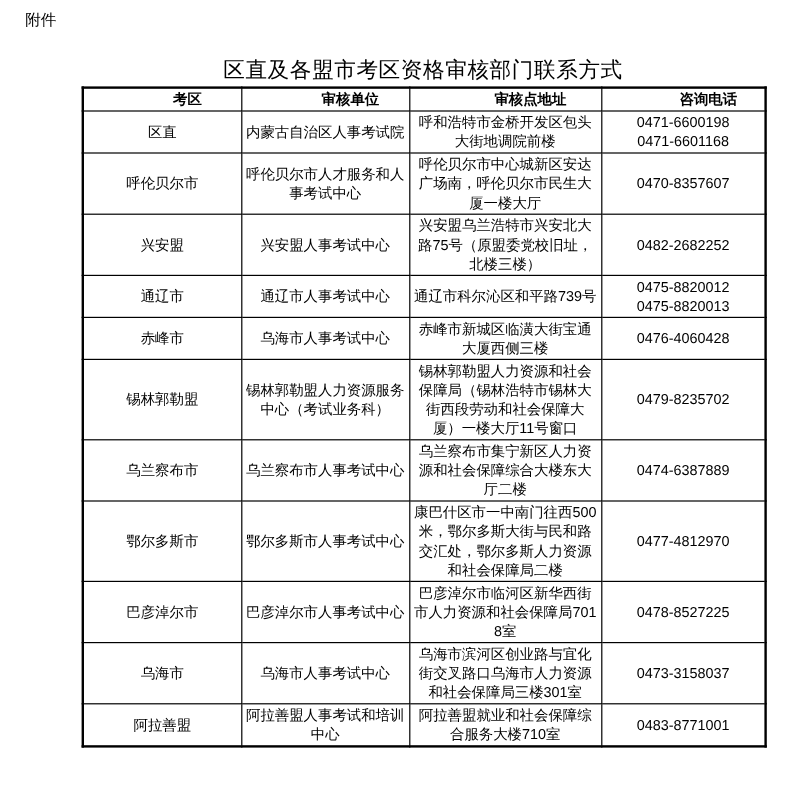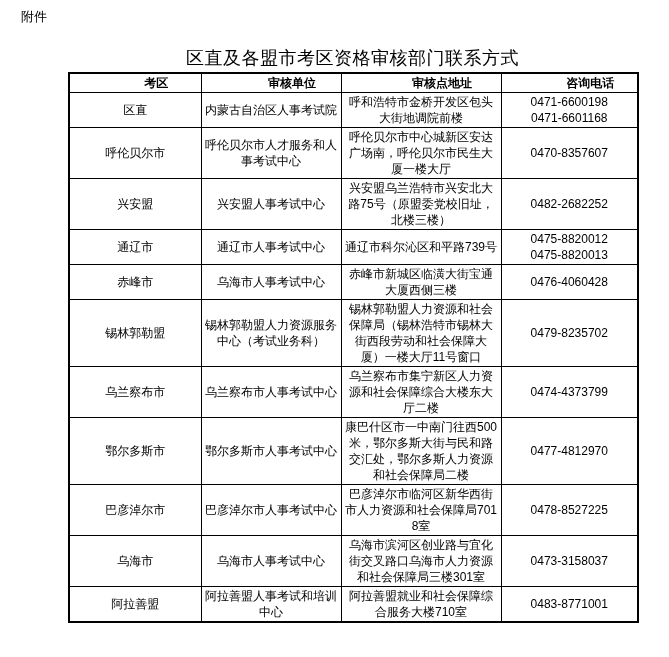--- a/index.html
+++ b/index.html
@@ -117,21 +117,21 @@
     <tr>
       <td class="cell-region">锡林郭勒盟</td>
       <td class="cell-unit">锡林郭勒盟人力资源服务中心（考试业务科）</td>
       <td class="cell-address">锡林郭勒盟人力资源和社会保障局（锡林浩特市锡林大街西段劳动和社会保障大厦）一楼大厅11号窗口</td>
       <td class="cell-phone">0479-8235702</td>
     </tr>
     <tr>
       <td class="cell-region">乌兰察布市</td>
       <td class="cell-unit">乌兰察布市人事考试中心</td>
       <td class="cell-address">乌兰察布市集宁新区人力资源和社会保障综合大楼东大厅二楼</td>
-      <td class="cell-phone">0474-4373799</td>
+      <td class="cell-phone">0474-6387889</td>
     </tr>
     <tr>
       <td class="cell-region">鄂尔多斯市</td>
       <td class="cell-unit">鄂尔多斯市人事考试中心</td>
       <td class="cell-address">康巴什区市一中南门往西500米，鄂尔多斯大街与民和路交汇处，鄂尔多斯人力资源和社会保障局二楼</td>
       <td class="cell-phone">0477-4812970</td>
     </tr>
     <tr>
       <td class="cell-region">巴彦淖尔市</td>
       <td class="cell-unit">巴彦淖尔市人事考试中心</td>

